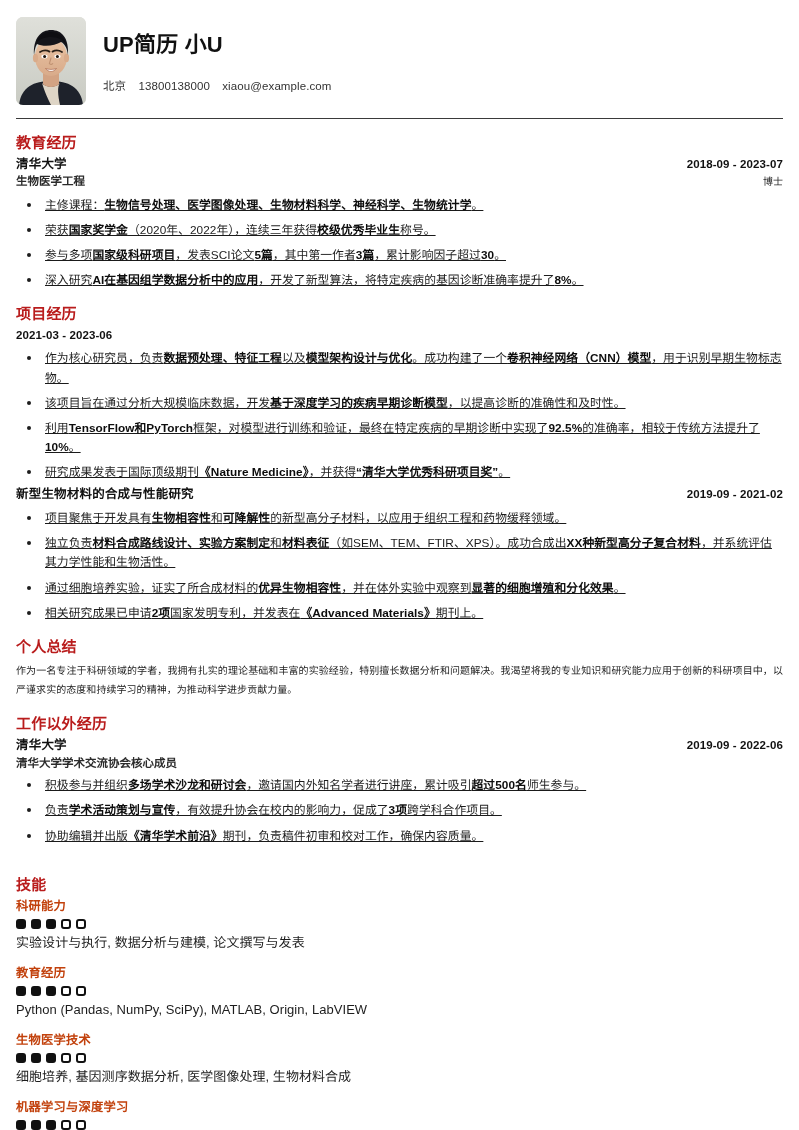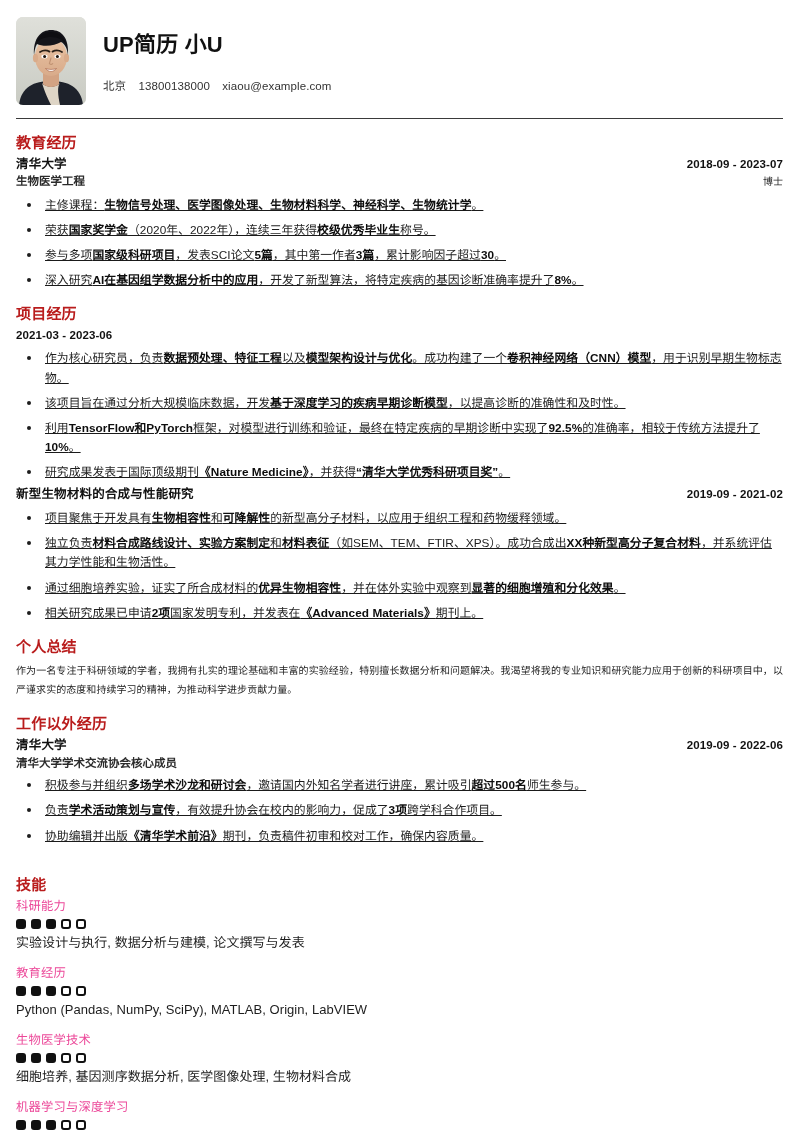--- a/index.html
+++ b/index.html
@@ -146,22 +146,22 @@
     letter-spacing: 0.05px;
     text-align: justify;
   }
 
   
   .skills { margin-top: 29px; }
   .skill-block { margin-bottom: 11px; }
   .skill-block:last-child { margin-bottom: 0; }
   .skill-name {
     font-size: 12.3px;
-    font-weight: 400;
-    color: #ec4899;
+    font-weight: 700;
+    color: #c2410c;
     line-height: 1.5;
     letter-spacing: 0.2px;
   }
   .dots {
     display: flex;
     gap: 5px;
     margin: 4px 0 4px 0;
     align-items: center;
   }
   .dot {

